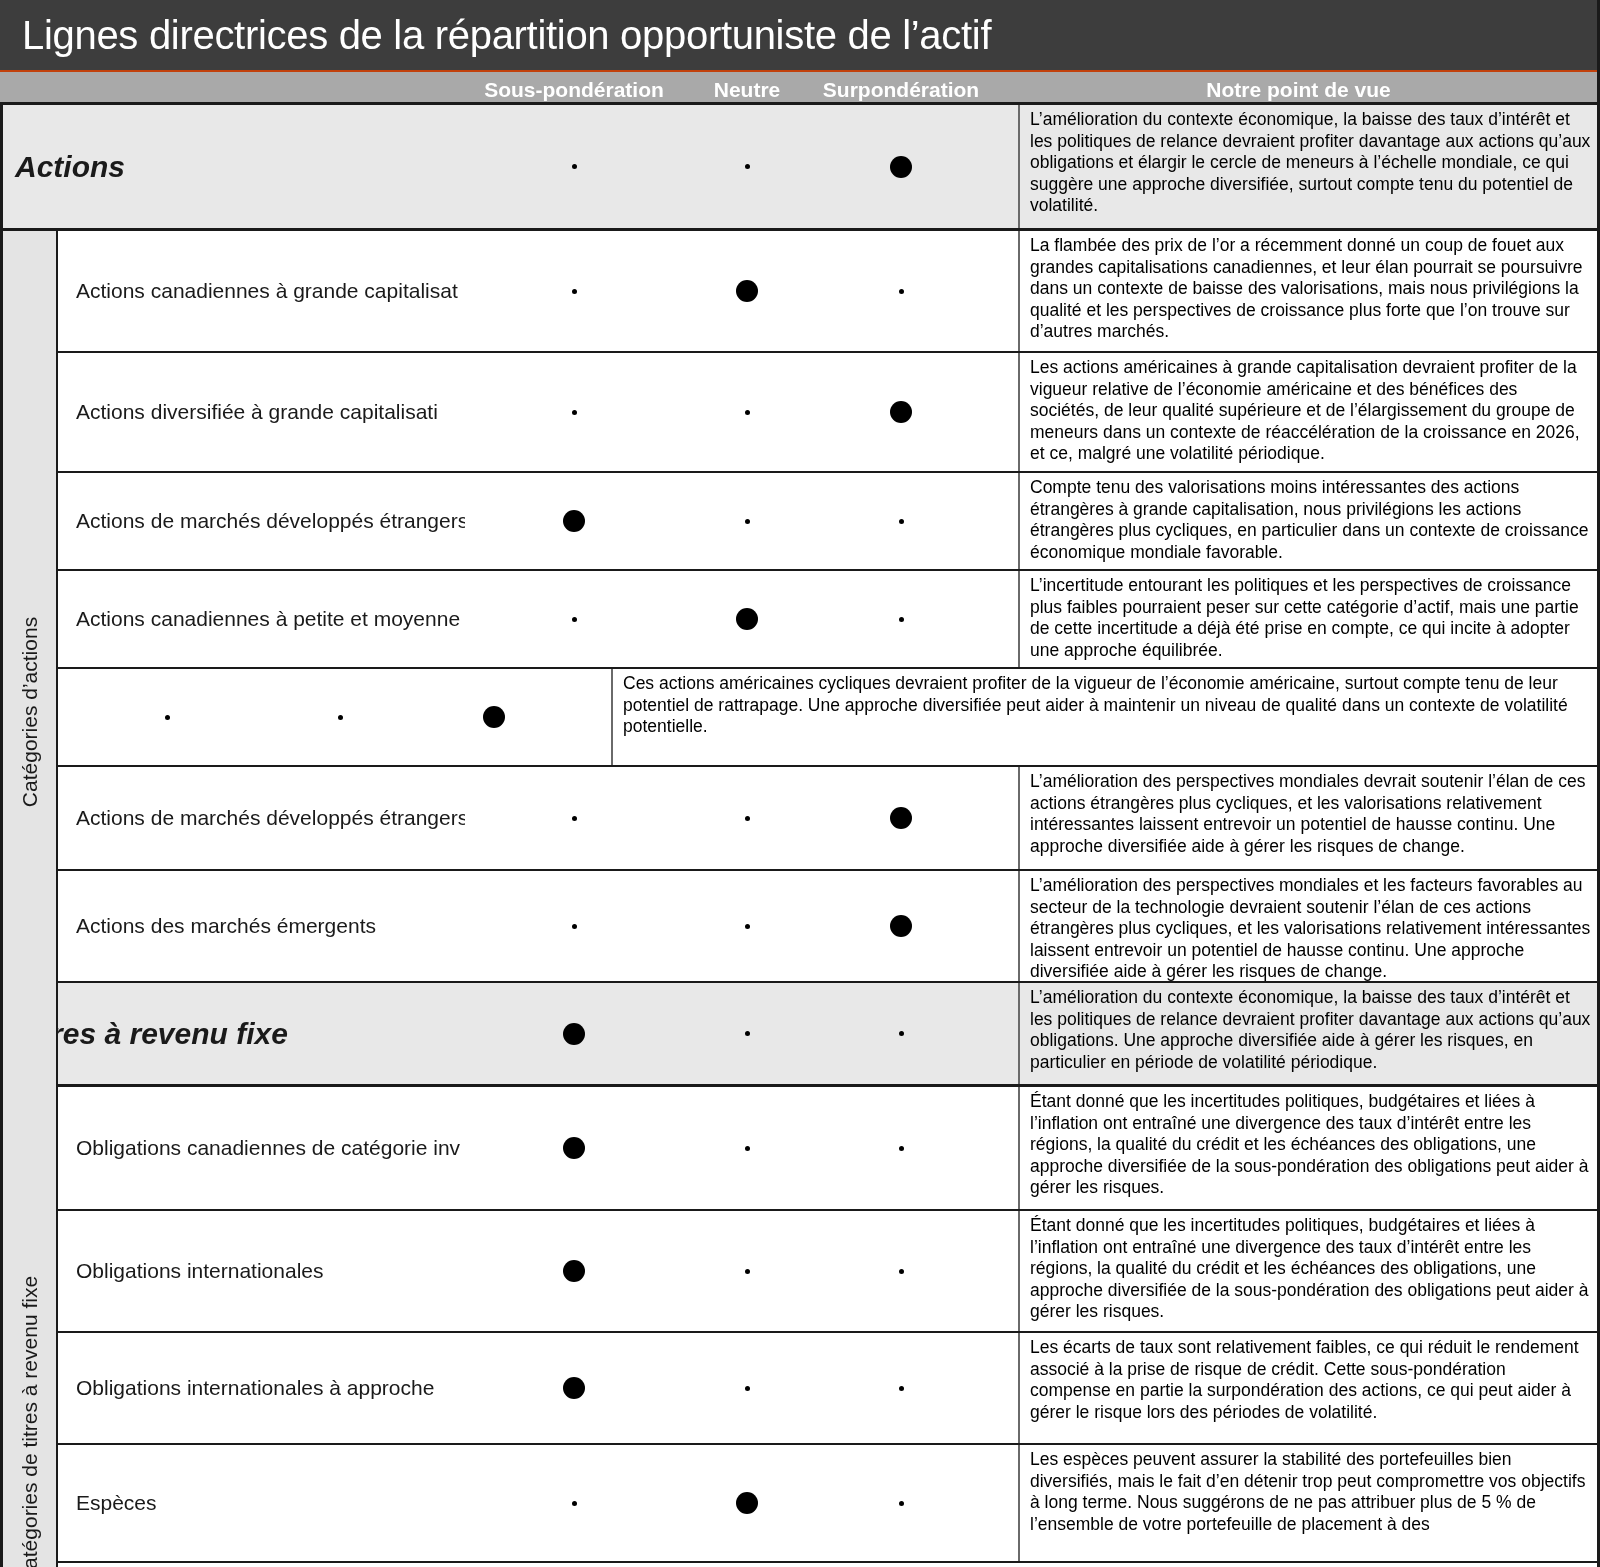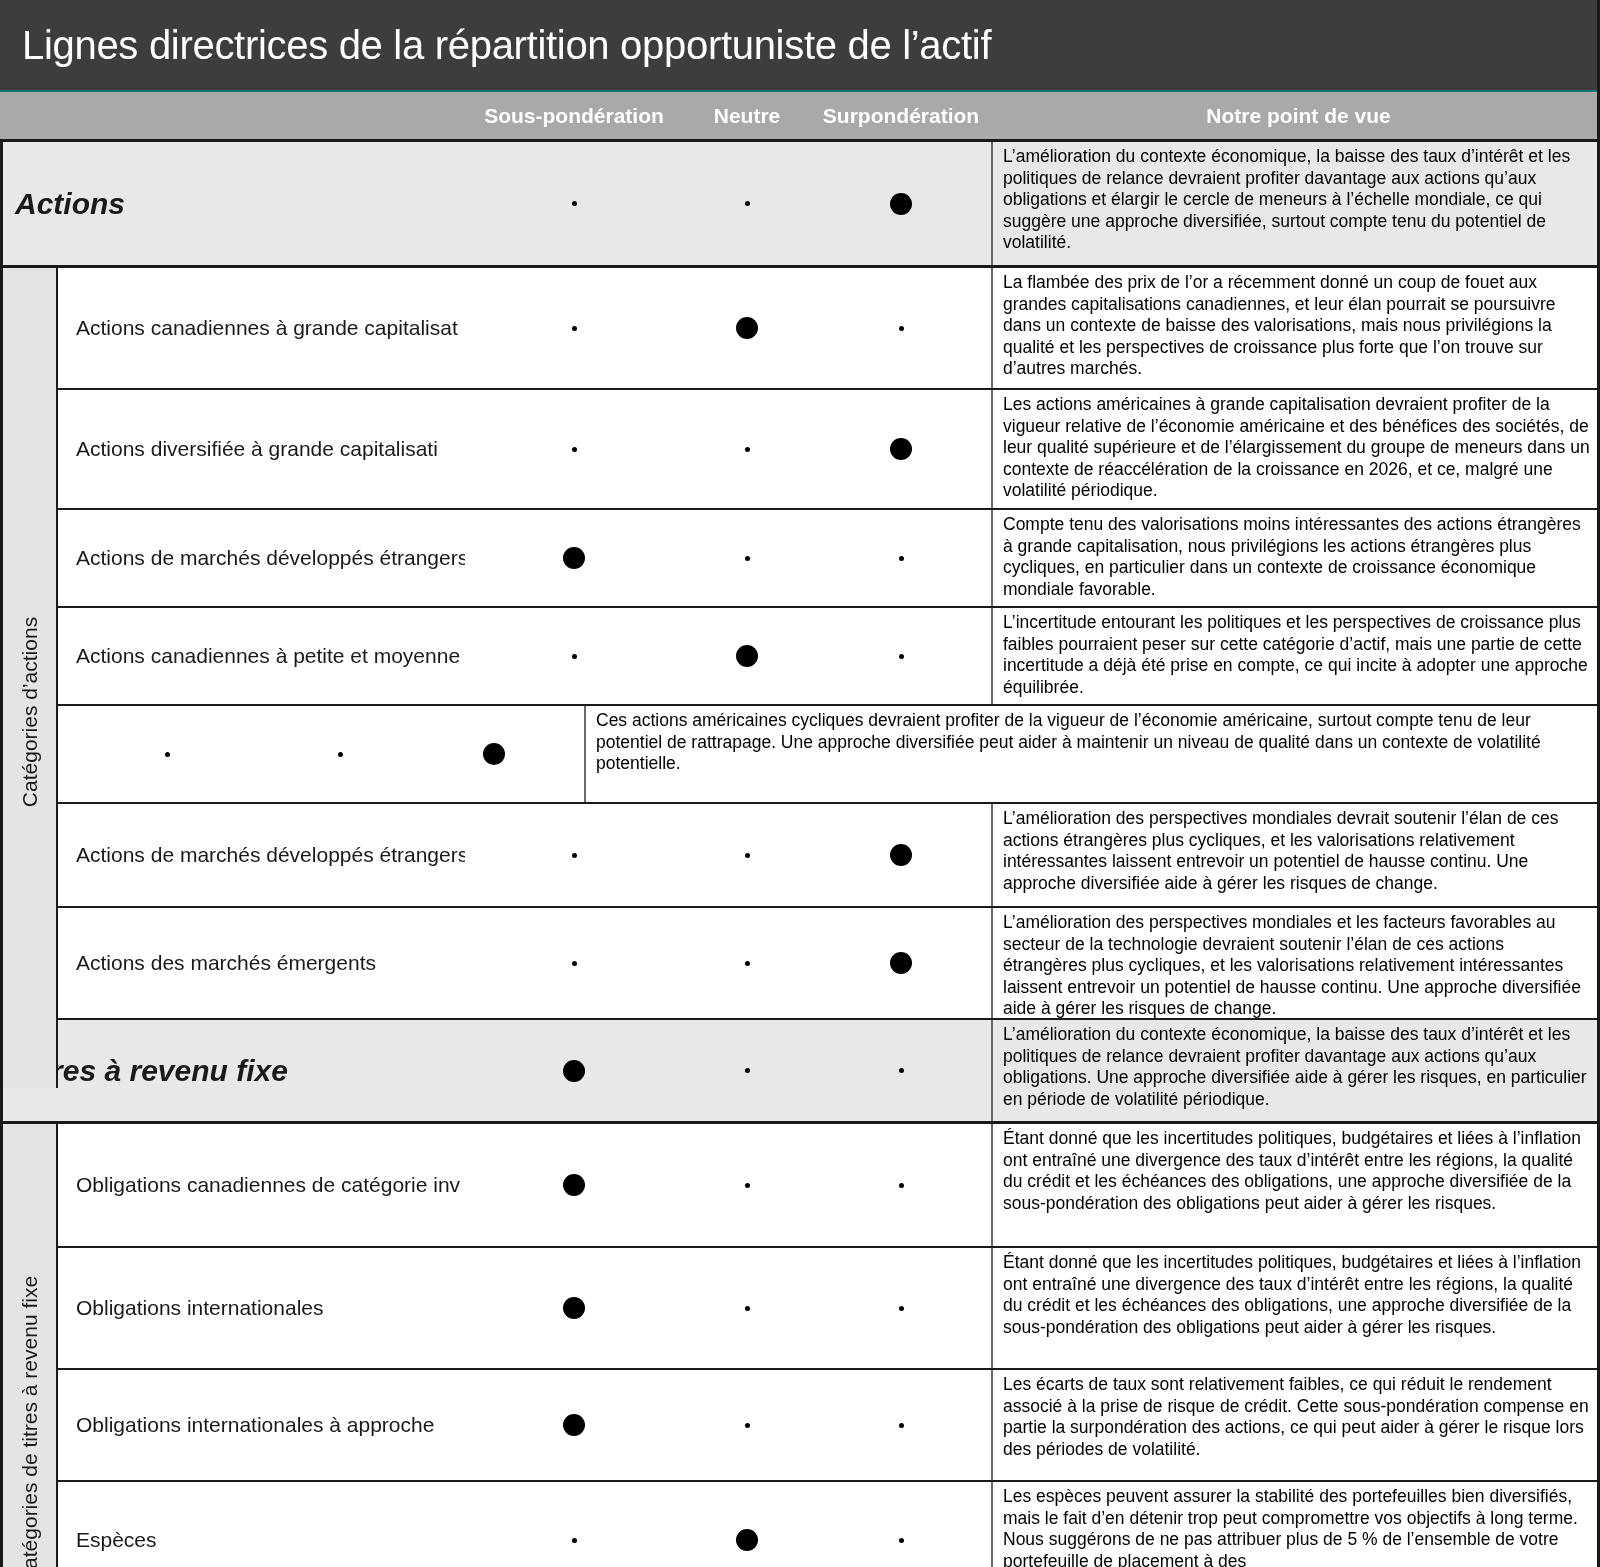--- a/index.html
+++ b/index.html
@@ -16,41 +16,41 @@
   .sheet {
     width: 1600px;
     height: 1567px;
     position: relative;
     background: #ffffff;
     border-right: 3px solid #1a1a1a;
   }
 
   
   .title-bar {
-    height: 92px;
+    height: 72px;
     background: #3d3d3d;
     display: flex;
     align-items: center;
     padding-left: 22px;
-    border-bottom: 2px solid #0f766e;
+    border-bottom: 2px solid #c2410c;
   }
   .title-bar .title {
     color: #ffffff;
     font-size: 40px;
     font-weight: 400;
     letter-spacing: -0.3px;
     white-space: nowrap;
   }
 
   
   .col-header {
-    height: 50px;
+    height: 33px;
     background: #a9a9a9;
     display: flex;
-    align-items: center;
+    align-items: flex-end;
     border-bottom: 3px solid #1a1a1a;
   }
   .col-header .h-spacer { width: 465px; flex: 0 0 465px; }
   .col-header .h-cell {
     color: #ffffff;
     font-size: 21px;
     font-weight: bold;
     text-align: center;
     white-space: nowrap;
   }
@@ -121,20 +121,21 @@
 
   .view-cell {
     flex: 1 1 auto;
     border-left: 2px solid #6a6a6a;
     padding: 4px 6px 2px 10px;
     font-size: 17.5px;
     line-height: 1.235;
     color: #000000;
     overflow: hidden;
     font-weight: 500;
+    margin-left: 27px;
   }
 
   
   .h-actions     { height: 126px; }
   .h-r1          { height: 122px; }
   .h-r2          { height: 120px; }
   .h-r3          { height: 98px; }
   .h-r4          { height: 98px; }
   .h-r5          { height: 98px; }
   .h-r6          { height: 104px; }

